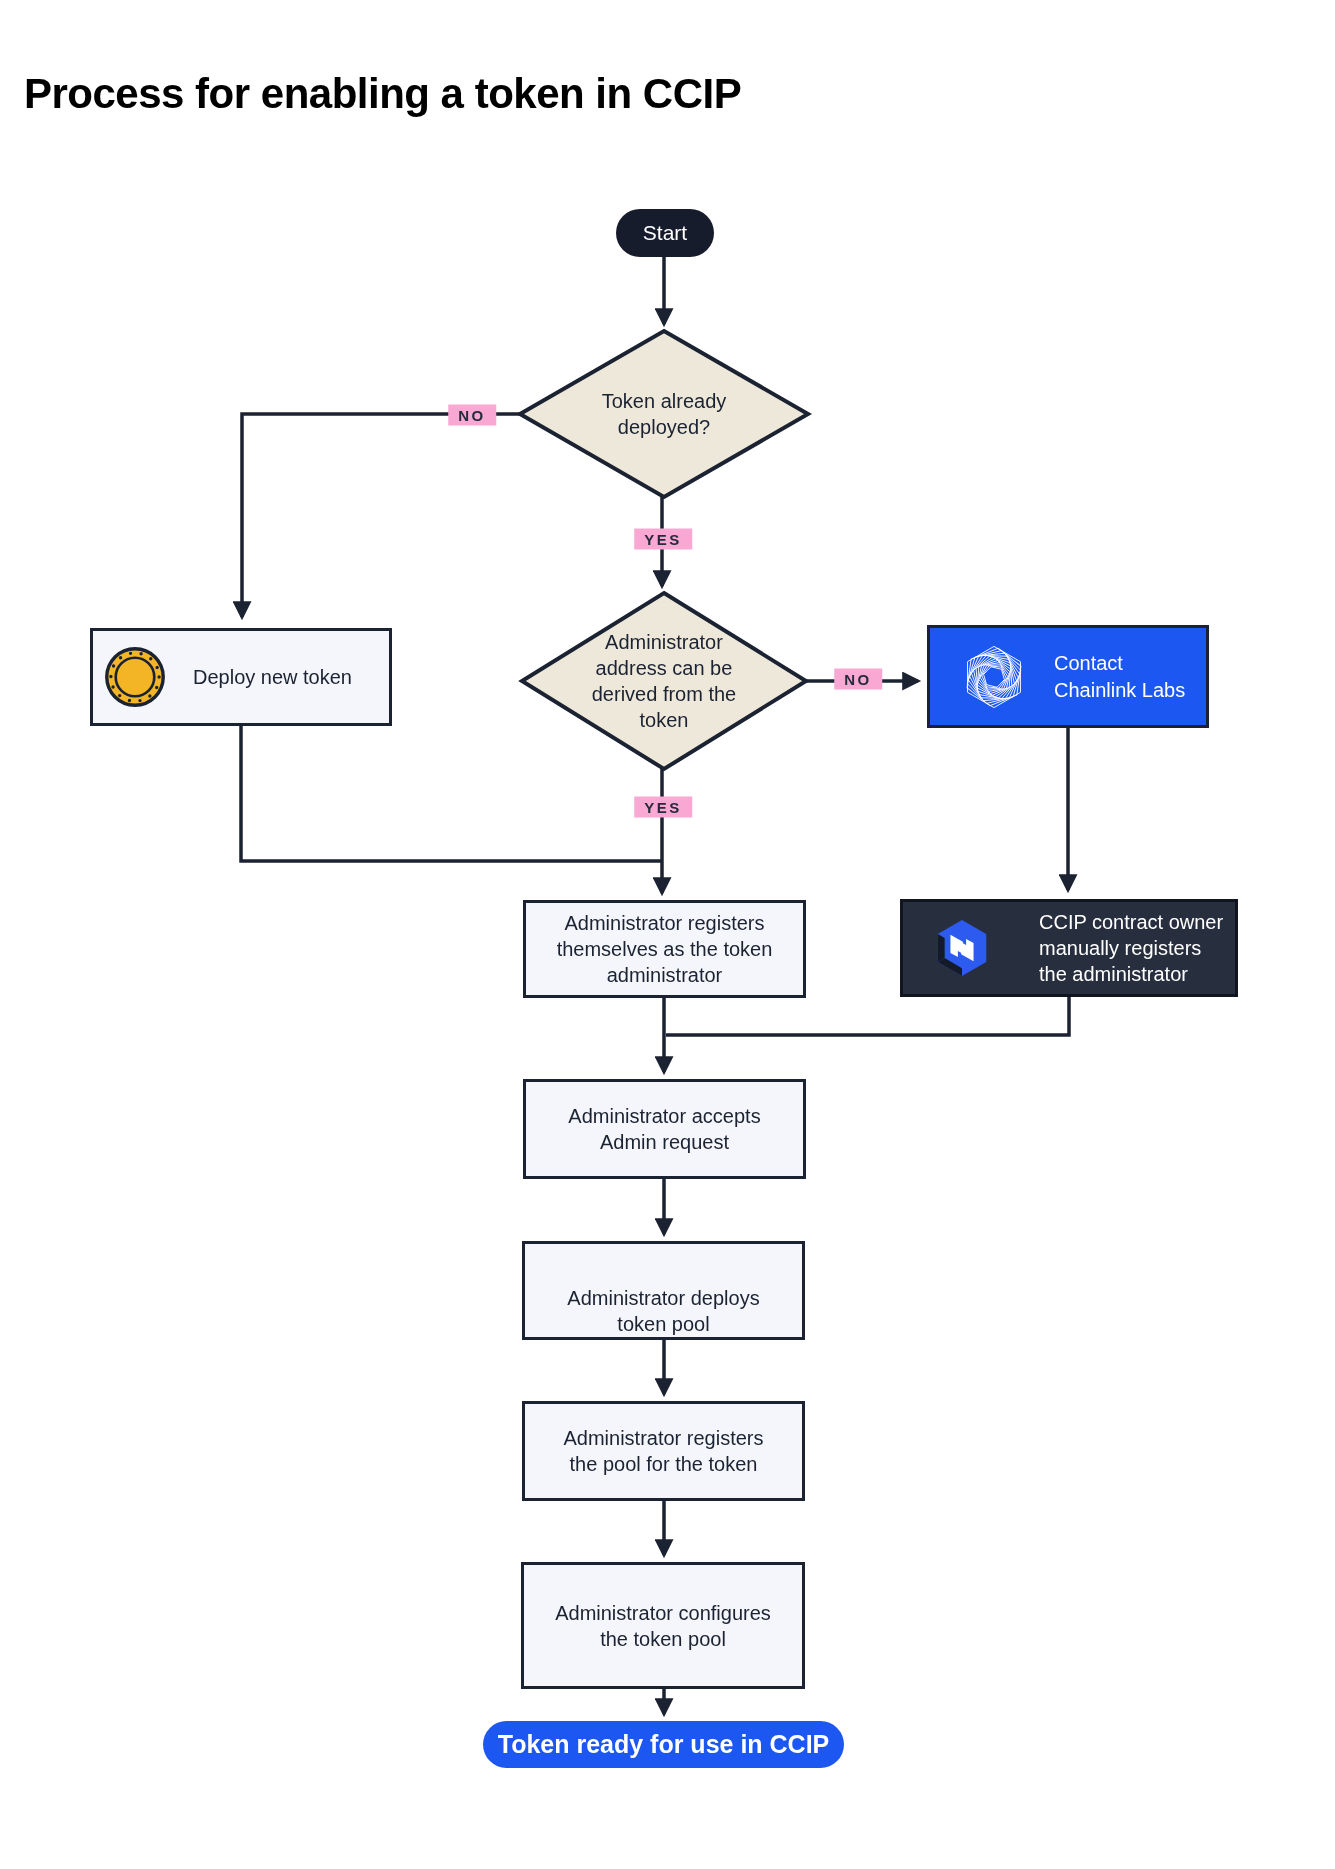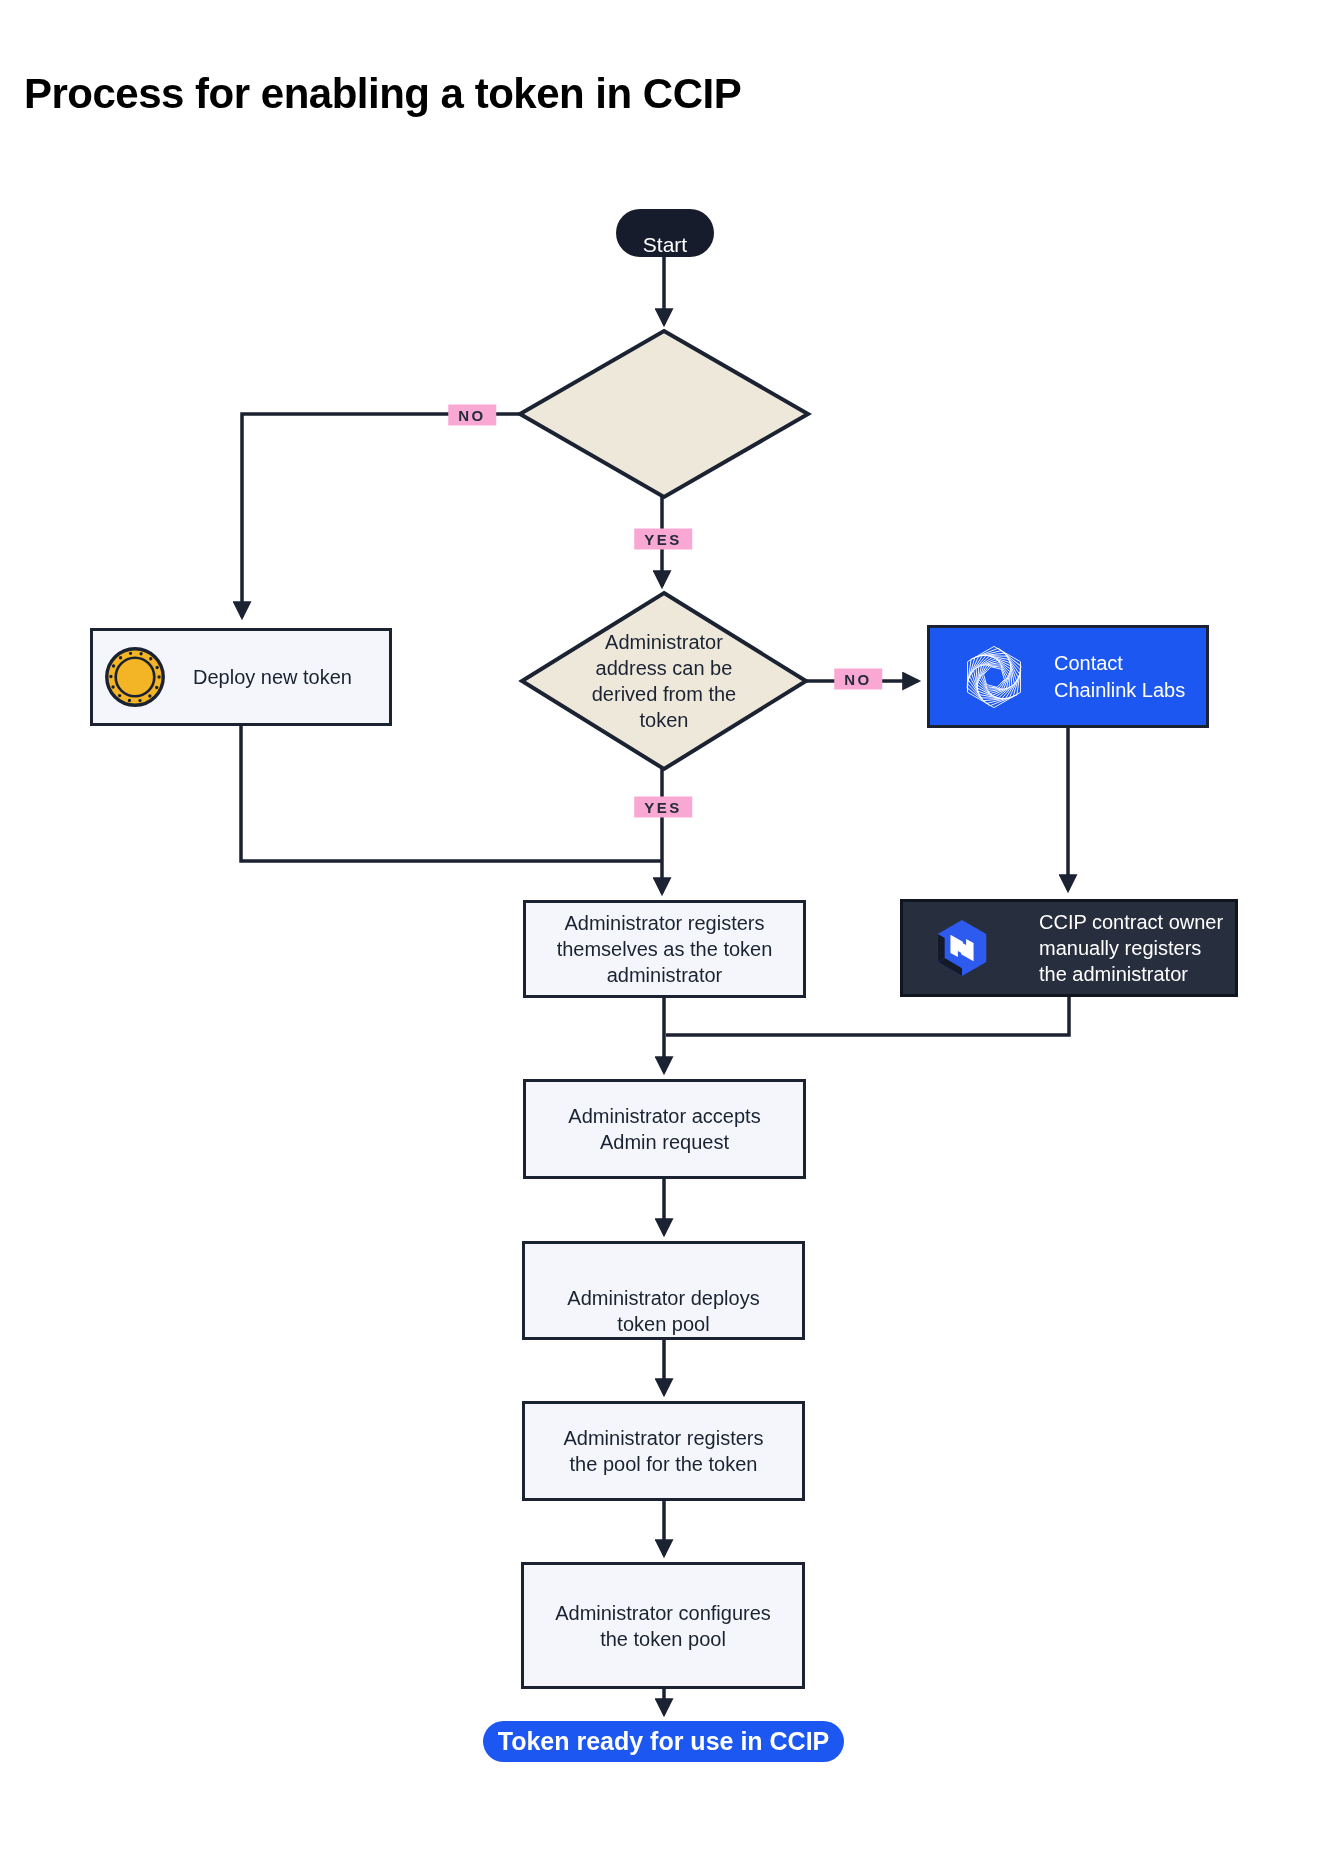--- a/index.html
+++ b/index.html
@@ -7,42 +7,42 @@
     position:relative;width:1335px;height:1869px;background:#ffffff;overflow:hidden;
     font-family:"Liberation Sans","DejaVu Sans",sans-serif;color:#1B2231;
   }
   .abs{position:absolute;}
   .title{
     left:0;top:70px;width:1335px;text-align:left;
     font-size:42px;font-weight:bold;letter-spacing:-0.5px;color:#000000;margin-left:24px;
   }
   .pill-start{
     left:616px;top:209px;width:98px;height:48px;border-radius:26px;
-    background:#161C2C;color:#ffffff;display:flex;align-items:flex-end;justify-content:center;
+    background:#161C2C;color:#ffffff;display:flex;align-items:center;justify-content:center;
     font-size:21px;font-weight:500;
   }
   .node{
     box-sizing:border-box;background:#F4F6FB;border:3.5px solid #1B2231;
     display:flex;align-items:center;justify-content:center;
     font-size:20px;line-height:1.3;text-align:center;
   }
   .prelines{white-space:pre-line;}
   .node-icon-row{justify-content:flex-start;text-align:left;}
   .node-blue{background:#1C57F2;color:#ffffff;border-color:#1B2231;}
   .node-dark{background:#272E3E;color:#ffffff;border-color:#10151F;}
   .diamond-label{
     text-align:center;font-size:20px;line-height:1.3;color:#1B2231;
   }
   .edge-label{
     transform:translate(-50%,-50%);
     background:#f9a8d4;padding:2px 10px;
     font-size:15px;font-weight:bold;letter-spacing:2.5px;color:#252B3B;white-space:nowrap;
   }
   .pill-end{
-    left:483px;top:1721px;width:361px;height:41px;border-radius:24px;
+    left:483px;top:1721px;width:361px;height:47px;border-radius:24px;
     background:#1C57F2;color:#ffffff;display:flex;align-items:center;justify-content:center;
     font-size:25px;font-weight:bold;
   }
   .icon-box{flex:0 0 auto;display:flex;align-items:center;justify-content:center;}
   svg{display:block;}
 </style>
 </head>
 <body>
 
 <div class="canvas">
@@ -71,20 +71,22 @@
     <polygon points="664,331 808,414 664,497 520,414" fill="#EEE8DB" stroke="#1B2231" stroke-width="4"></polygon>
     <polygon points="664,593 806,681 664,769 522,681" fill="#EEE8DB" stroke="#1B2231" stroke-width="4"></polygon>
   </svg>
 
   <div class="abs title">Process for enabling a token in CCIP</div>
 
   <div class="abs pill-start">
     <span>Start</span>
   </div>
 
+  <div class="abs diamond-label prelines" style="left:554px;top:388px;width:220px;">Token already
+deployed?</div>
 
   <div class="abs edge-label" style="left:472px;top:415px;">NO</div>
   <div class="abs edge-label" style="left:663px;top:539px;">YES</div>
   <div class="abs edge-label" style="left:858px;top:679px;">NO</div>
   <div class="abs edge-label" style="left:663px;top:807px;">YES</div>
 
   <div class="abs node node-icon-row" style="left:90px;top:628px;width:302px;height:98px;padding-left:10px;">
     <span class="icon-box">
       <svg viewBox="-34 -34 68 68" width="64" height="64">
         <circle r="30" fill="#F3B425" stroke="#1B2231" stroke-width="3.6"></circle>

